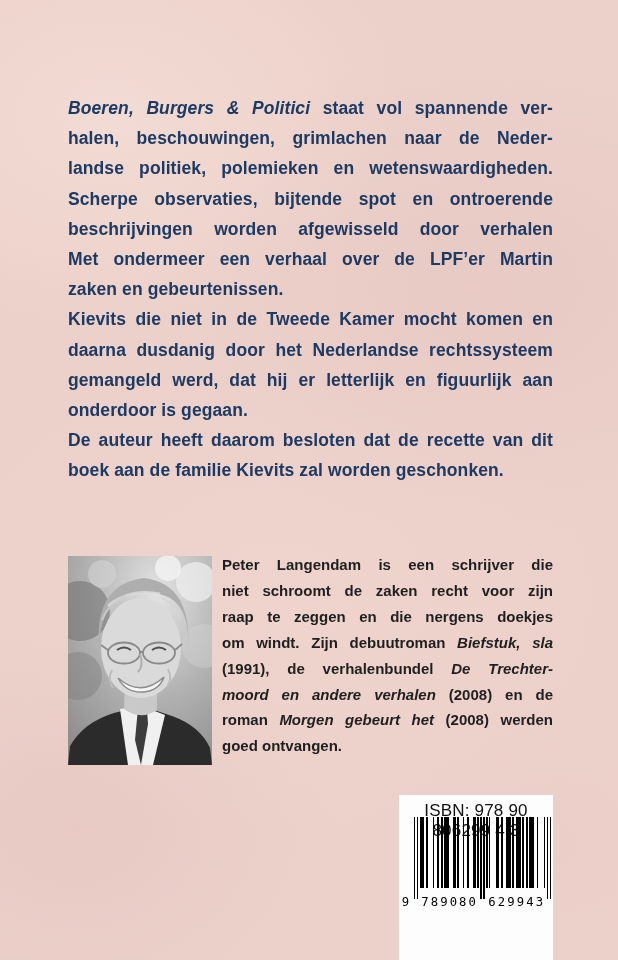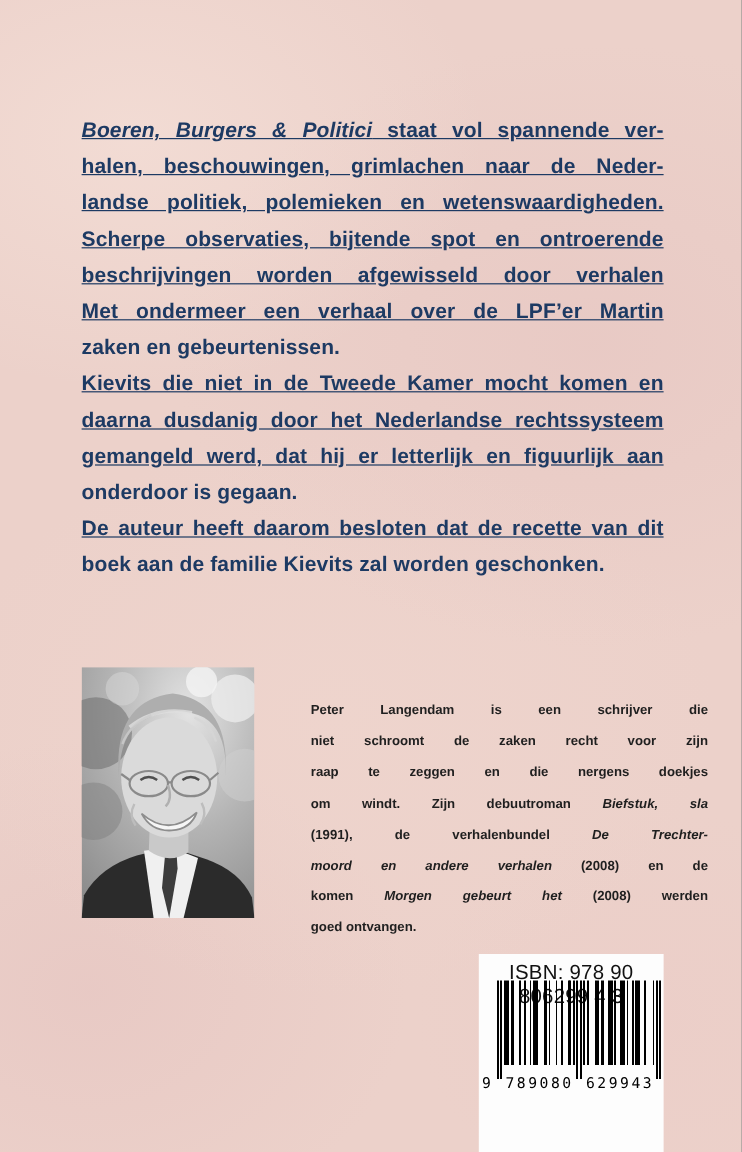--- a/index.html
+++ b/index.html
@@ -14,27 +14,27 @@
       radial-gradient(300px 240px at 90% 88%, rgba(235,203,198,.45), rgba(235,203,198,0) 70%),
       #ecd1ca;
   }
   
   .blurb{
     position:absolute;left:68px;top:93px;width:485px;
     font-weight:bold;font-size:17.5px;line-height:30.2px;
     letter-spacing:.1px;
   }
   .blurb .line{text-align:justify;text-align-last:left;white-space:normal;}
-  .blurb .line.just{text-align-last:justify;text-decoration:underline;}
+  .blurb .line.just{text-align-last:justify;}
   .line i{font-style:italic;}
   
   .photo{position:absolute;left:68px;top:556px;width:144px;height:209px;display:block;}
   .bio{
-    position:absolute;left:222px;top:580px;width:331px;
-    font-weight:bold;font-size:11px;line-height:25.9px;color:#1f1f1f;margin-left:37px;
+    position:absolute;left:222px;top:552px;width:331px;
+    font-weight:bold;font-size:15px;line-height:25.9px;color:#1f1f1f;
   }
   .bio .line{text-align:justify;text-align-last:left;}
   .bio .line.just{text-align-last:justify;}
   
   .label{
     position:absolute;left:399px;top:795px;width:154px;height:165px;
     background:#fdfdfd;
   }
   .isbn-text{
     position:absolute;top:6px;left:0;width:100%;
@@ -111,21 +111,21 @@
     <path d="M100 113 q5 9 -1 18" stroke="#bdbdbd" stroke-width="2" fill="none"></path>
   </svg>
 
   <div class="bio" style="color: rgb(31, 31, 31);">
       <div class="line just"><span>Peter Langendam is een schrijver die</span></div>
       <div class="line just"><span>niet schroomt de zaken recht voor zijn</span></div>
       <div class="line just"><span>raap te zeggen en die nergens doekjes</span></div>
       <div class="line just"><span>om windt. Zijn debuutroman </span><i>Biefstuk, sla</i></div>
       <div class="line just"><span>(1991), de verhalenbundel </span><i>De Trechter-</i></div>
       <div class="line just"><i>moord en andere verhalen</i><span> (2008) en de</span></div>
-      <div class="line just"><span>komen </span><i>Morgen gebeurt het</i><span> (2008) werden</span></div>
+      <div class="line just"><span>roman </span><i>Morgen gebeurt het</i><span> (2008) werden</span></div>
       <div class="line"><span>goed ontvangen.</span></div>
     </div>
 
   <div class="label">
     <div class="isbn-text">ISBN: 978 90 806299 4 3</div>
     <svg class="barcode-svg" id="barcode" width="150" viewBox="-9 0 104 64" xmlns="http://www.w3.org/2000/svg" shape-rendering="crispEdges" font-family="DejaVu Sans Mono, monospace">
         <rect x="0" y="0" width="1.02" height="57" fill="#000"></rect>
         <rect x="2" y="0" width="1.02" height="57" fill="#000"></rect>
         <rect x="4" y="0" width="1.02" height="49" fill="#000"></rect>
         <rect x="5" y="0" width="1.02" height="49" fill="#000"></rect>

